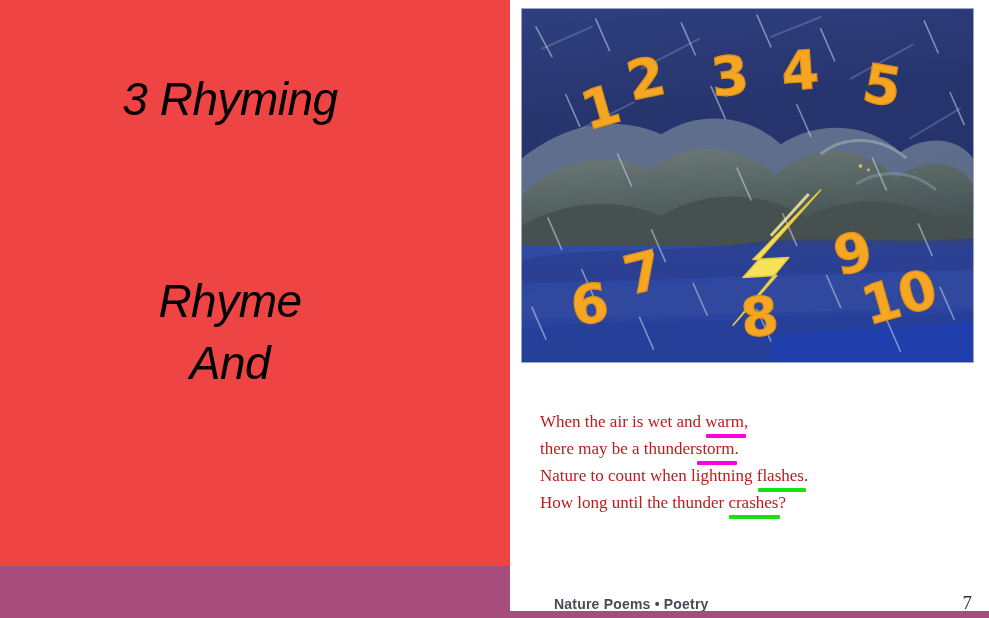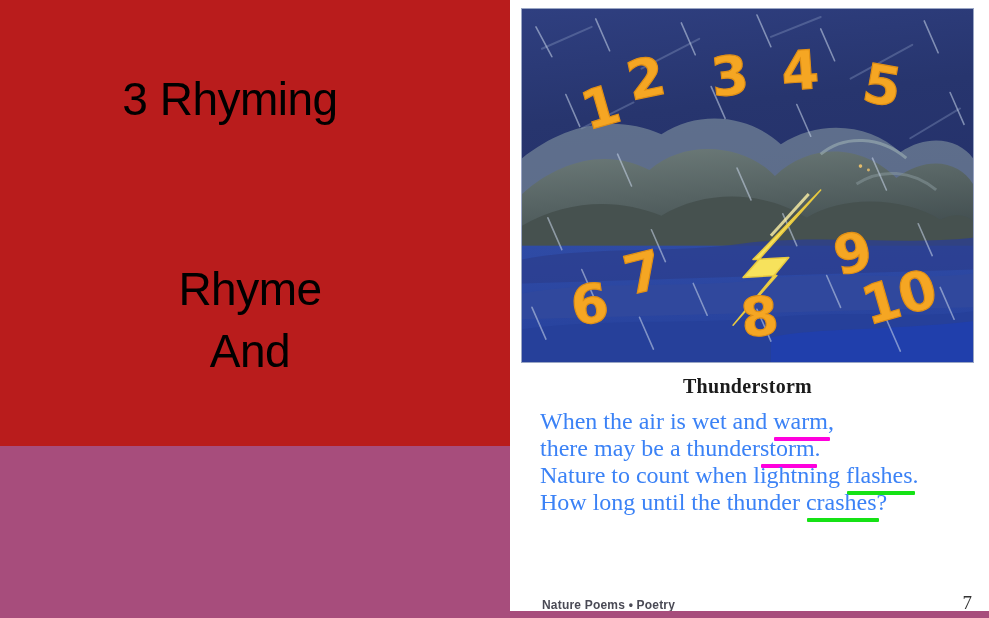--- a/index.html
+++ b/index.html
@@ -14,43 +14,43 @@
     height: 618px;
     overflow: hidden;
     background: #a74d7c;
     font-family: "Liberation Sans", sans-serif;
   }
 
   
   #left-panel {
     position: absolute;
     left: 0; top: 0;
-    width: 510px; height: 446px;
-    background: #b91c1c;
+    width: 510px; height: 566px;
+    background: #ef4444;
+    font-style: italic;
   }
   .headline-block {
     position: absolute;
     left: 0;
     width: 460px;
     text-align: center;
     color: #000000;
     font-family: "Liberation Sans", sans-serif;
     font-weight: 400;
     line-height: 1.18;
     letter-spacing: -0.5px;
   }
   #headline-main {
     top: 72px;
     font-size: 46px;
   }
   #headline-sub {
-    top: 258px;
+    top: 270px;
     font-size: 46px;
     line-height: 1.35;
-    padding-left: 20px;
   }
   .headline-line { display: block; white-space: nowrap; }
 
   
   #book-page {
     position: absolute;
     left: 510px; top: 0;
     width: 479px; height: 611px;
     background: #ffffff;
   }
@@ -83,22 +83,22 @@
     font-weight: bold;
     font-size: 20px;
     color: #1b1b1b;
     letter-spacing: 0.3px;
   }
   #poem-body {
     position: absolute;
     left: 30px; top: 408px;
     width: 440px;
     font-family: "Liberation Serif", serif;
-    font-size: 24px;
-    color: #3b82f6;
+    font-size: 17px;
+    color: #b91c1c;
     line-height: 27px;
     white-space: nowrap;
   }
   .poem-line { position: relative; display: block; height: 27px; }
   .hl { position: relative; }
   .hl::after {
     content: "";
     position: absolute;
     left: 1px;
     right: -2px;
@@ -114,24 +114,25 @@
   #page-footer {
     position: absolute;
     left: 32px; top: 592px;
     width: 430px;
     display: flex;
     align-items: baseline;
     justify-content: space-between;
   }
   #footer-credit {
     font-family: "Liberation Sans", sans-serif;
-    font-size: 12px;
+    font-size: 14px;
     font-weight: bold;
     color: #4a4a55;
     letter-spacing: 0.2px;
+    margin-left: 12px;
   }
   #footer-page-number {
     font-family: "Liberation Serif", serif;
     font-size: 19px;
     color: #333333;
   }
 </style>
 </head>
 <body>
 
@@ -238,21 +239,20 @@
           <text x="340" y="92" transform="rotate(10 340 92)">5</text>
           <text x="52" y="318" transform="rotate(-8 52 318)">6</text>
           <text x="108" y="288" transform="rotate(-14 108 288)">7</text>
           <text x="222" y="330" transform="rotate(-6 222 330)">8</text>
           <text x="318" y="268" transform="rotate(-12 318 268)">9</text>
           <text x="348" y="318" transform="rotate(-16 348 318)">10</text>
         </g>
       </svg>
     </div>
 
-    <div id="poem-title">Thunderstorm</div>
 
     <div id="poem-body">
         <span class="poem-line"><span>When the air is wet and </span><span class="hl hl-magenta">warm</span><span>,</span></span>
         <span class="poem-line"><span>there may be a thunder</span><span class="hl hl-magenta">storm</span><span>.</span></span>
         <span class="poem-line"><span>Nature to count when lightning </span><span class="hl hl-green">flashes</span><span>.</span></span>
         <span class="poem-line"><span>How long until the thunder </span><span class="hl hl-green">crashes</span><span>?</span></span>
       </div>
 
     <div id="page-footer">
       <span id="footer-credit">Nature Poems • Poetry</span>

